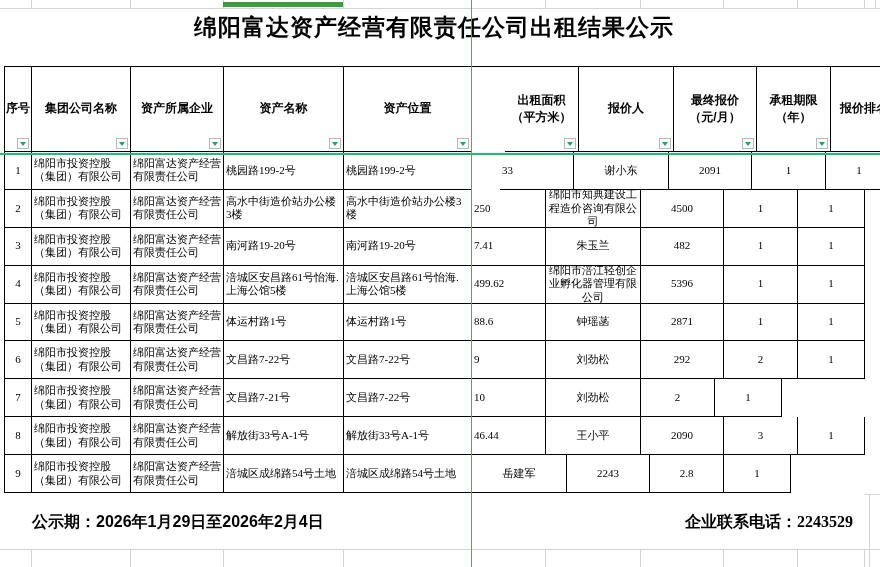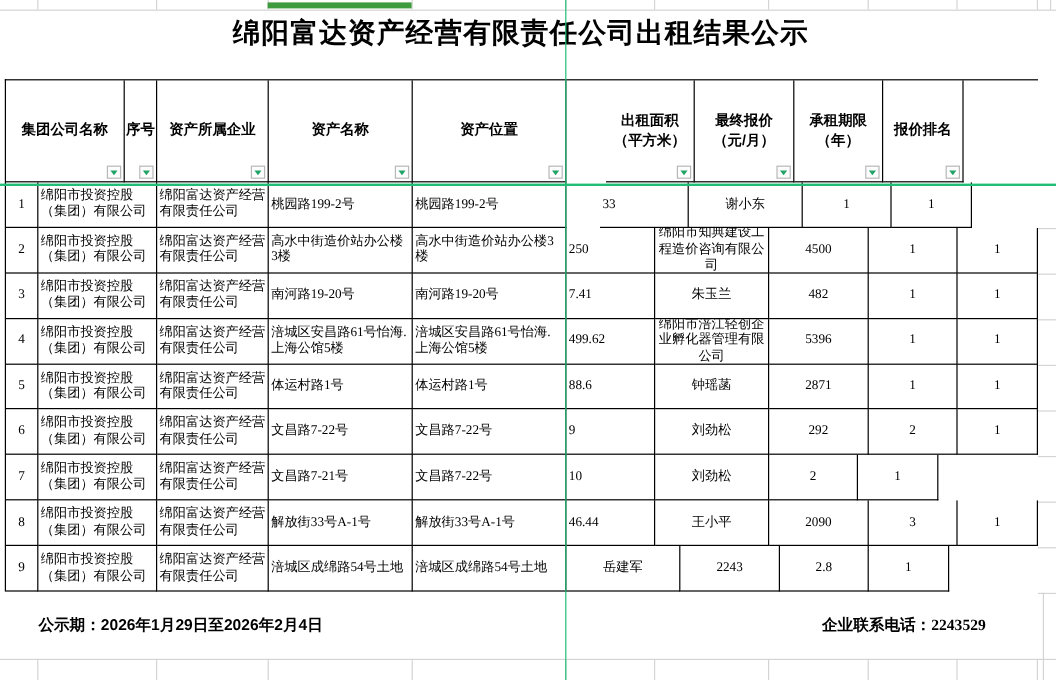--- a/index.html
+++ b/index.html
@@ -39,21 +39,21 @@
   .trow{display:flex; height:37.9px;}
   .bcell{
     box-sizing:border-box; border-right:1px solid var(--table-border,#000); border-bottom:1px solid var(--table-border,#000);
     font-size:11px; line-height:13.5px; padding:1px 2px;
     display:flex; align-items:center; overflow:hidden;
   }
   .al-left{justify-content:flex-start; text-align:left;}
   .al-center{justify-content:center; text-align:center;}
   
   .footer-text{
-    position:absolute; font-size:13px; font-weight:bold;
+    position:absolute; font-size:16px; font-weight:bold;
     font-family:"Liberation Sans","DejaVu Sans",sans-serif; z-index:10;
   }
   #footer-period{left:32px; top:512px;}
   #footer-phone{left:685px; top:512px;font-family:Liberation Serif, serif;}
 </style>
 </head>
 <body>
 
 <div id="screen">
 
@@ -71,42 +71,44 @@
       <div class="gl gl-v" style="left: 875px; top: 0px; height: 8px;"></div>
       <div class="gl gl-h" style="left: 0px; top: 8px; width: 880px;"></div>
     </div>
 
   <div id="sel-bar"></div>
 
   <div id="title">绵阳富达资产经营有限责任公司出租结果公示</div>
 
   <div id="tbl">
     <div id="thead">
+        <div class="hcell" style="width: 27px;"><span>序号</span><div class="filter-btn"><div class="tri"></div></div></div>
         <div class="hcell" style="width: 99px;"><span>集团公司名称</span><div class="filter-btn"><div class="tri"></div></div></div>
-        <div class="hcell" style="width: 27px;"><span>序号</span><div class="filter-btn"><div class="tri"></div></div></div>
         <div class="hcell" style="width: 93px;"><span>资产所属企业</span><div class="filter-btn"><div class="tri"></div></div></div>
         <div class="hcell" style="width: 120px;"><span>资产名称</span><div class="filter-btn"><div class="tri"></div></div></div>
         <div class="hcell" style="width: 128px;"><span>资产位置</span><div class="filter-btn"><div class="tri"></div></div></div>
         <div class="hcell" style="width: 74px; margin-left: 33px;"><span>出租面积
 （平方米）</span><div class="filter-btn"><div class="tri"></div></div></div>
+        <div class="hcell" style="width: 95px;"><span>报价人</span><div class="filter-btn"><div class="tri"></div></div></div>
         <div class="hcell" style="width: 83px;"><span>最终报价
 （元/月）</span><div class="filter-btn"><div class="tri"></div></div></div>
         <div class="hcell" style="width: 74px;"><span>承租期限
 （年）</span><div class="filter-btn"><div class="tri"></div></div></div>
         <div class="hcell" style="width: 67px;"><span>报价排名</span><div class="filter-btn"><div class="tri"></div></div></div>
       </div>
     <div id="tbody">
         <div class="trow">
           <div class="bcell al-center" style="width: 27px;">1</div>
           <div class="bcell al-left" style="width: 99px;">绵阳市投资控股（集团）有限公司</div>
           <div class="bcell al-left" style="width: 93px;">绵阳富达资产经营有限责任公司</div>
           <div class="bcell al-left" style="width: 120px;">桃园路199-2号</div>
           <div class="bcell al-left" style="width: 128px;">桃园路199-2号</div>
           <div class="bcell al-left" style="width: 74px; margin-left: 28px;">33</div>
           <div class="bcell al-center" style="width: 95px;">谢小东</div>
+          <div class="bcell al-center" style="width: 83px;">2091</div>
           <div class="bcell al-center" style="width: 74px;">1</div>
           <div class="bcell al-center" style="width: 67px;">1</div>
         </div>
         <div class="trow">
           <div class="bcell al-center" style="width: 27px;">2</div>
           <div class="bcell al-left" style="width: 99px;">绵阳市投资控股（集团）有限公司</div>
           <div class="bcell al-left" style="width: 93px;">绵阳富达资产经营有限责任公司</div>
           <div class="bcell al-left" style="width: 120px;">高水中街造价站办公楼3楼</div>
           <div class="bcell al-left" style="width: 128px;">高水中街造价站办公楼3楼</div>
           <div class="bcell al-left" style="width: 74px;">250</div>

